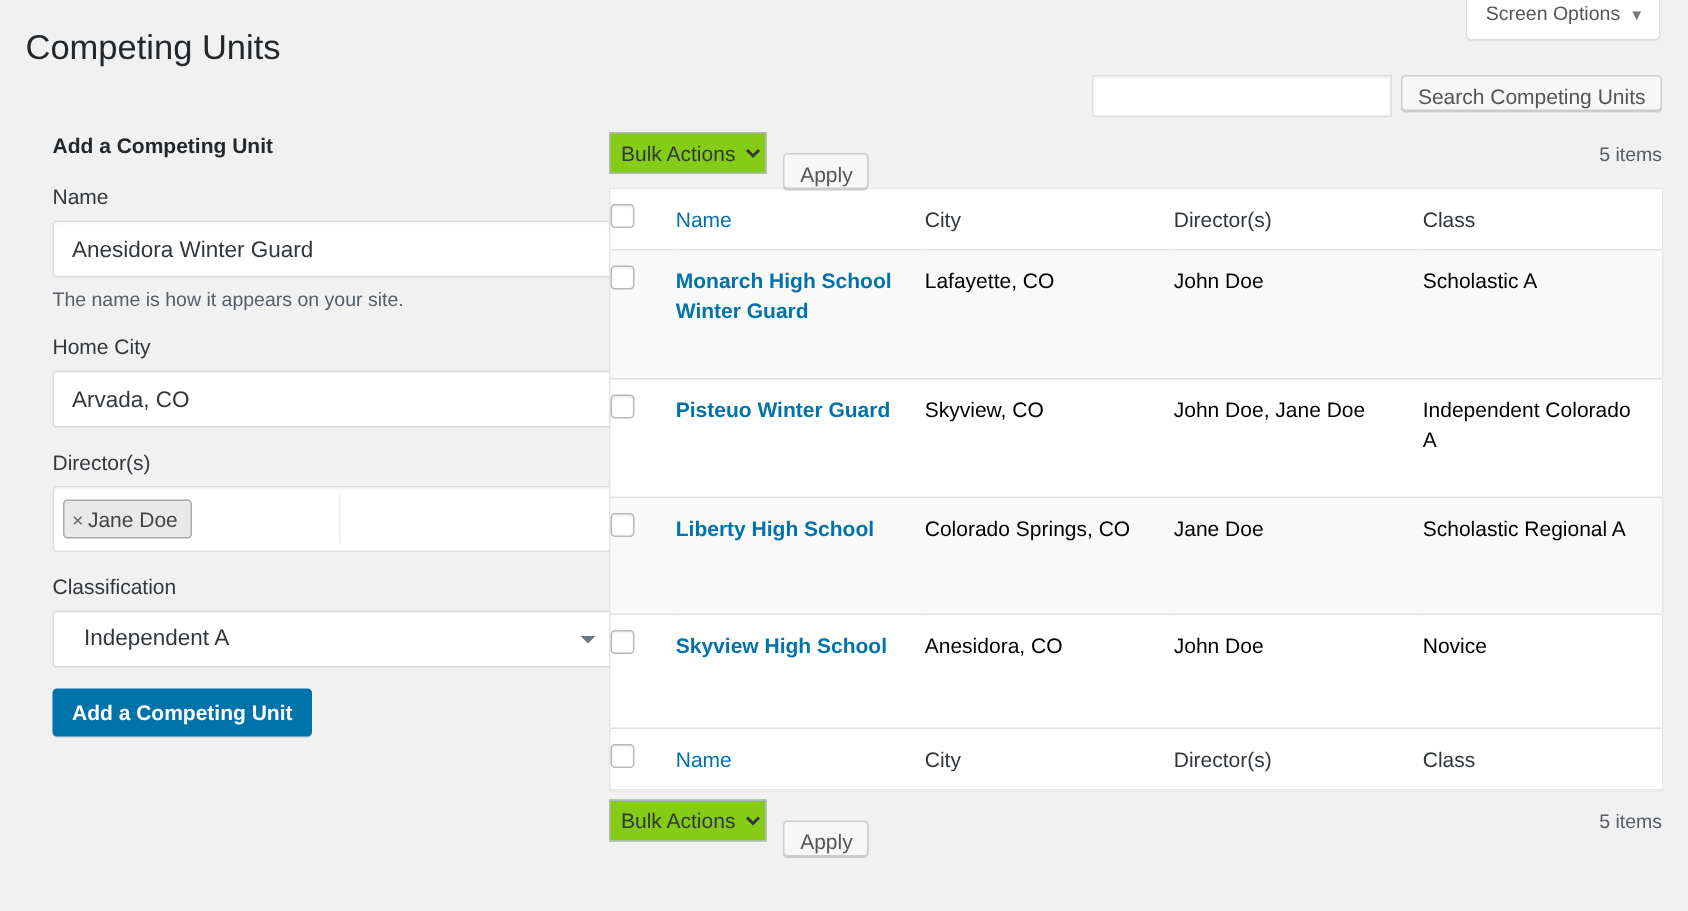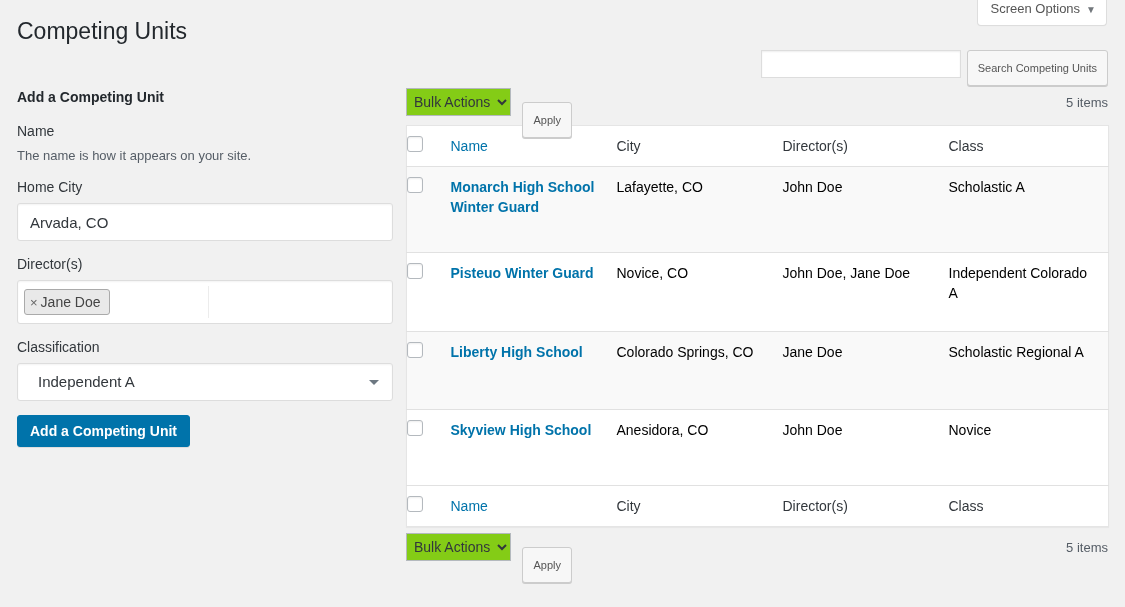--- a/index.html
+++ b/index.html
@@ -62,39 +62,39 @@
     background: #fff;
     border-radius: 0;
     padding: 0 8px;
     font-size: 14px;
     font-family: "Liberation Sans", sans-serif;
     color: #32373c;
     box-shadow: inset 0 1px 2px rgba(0,0,0,.07);
     outline: none;
   }
   .btn-secondary {
-    height: 36px;
+    height: 24px;
     padding: 0 10px;
-    font-size: 11px;
+    font-size: 14px;
     line-height: 26px;
     font-family: "Liberation Sans", sans-serif;
     color: #555;
     background: #f7f7f7;
     border: 1px solid #ccc;
     border-radius: 3px;
     box-shadow: 0 1px 0 #ccc;
     cursor: pointer;
     white-space: nowrap;
   }
   .search-box .btn-secondary { margin-left: 6px; }
 
   
   .col-left {
     position: absolute;
-    left: 17px; top: 88px;
+    left: 35px; top: 88px;
     width: 376px;
   }
   .form-heading {
     font-size: 14px;
     font-weight: bold;
     color: #23282d;
     margin: 0 0 16px 0;
     line-height: 18px;
   }
   .field { margin-bottom: 14px; }
@@ -339,20 +339,21 @@
     <input class="search-input" type="text" value="" style="">
     <button class="btn-secondary" type="button">Search Competing Units</button>
   </div>
 
   <div class="col-left">
 
     <h2 class="form-heading">Add a Competing Unit</h2>
 
     <div class="field">
       <label class="field-label">Name</label>
+      <input class="text-input" type="text" value="Anesidora Winter Guard" style="">
       <span class="field-help">The name is how it appears on your site.</span>
     </div>
 
     <div class="field">
       <label class="field-label">Home City</label>
       <input class="text-input" type="text" value="Arvada, CO" style="">
     </div>
 
     <div class="field">
       <label class="field-label">Director(s)</label>
@@ -411,21 +412,21 @@
           <td class="col-dir">John Doe</td>
           <td class="col-class">Scholastic A</td>
         </tr>
         <tr class="r1">
           <td class="col-cb">
             <span class="cb"></span>
           </td>
           <td class="col-name">
             <a class="row-title">Pisteuo Winter Guard</a>
           </td>
-          <td class="col-city">Novice, CO</td>
+          <td class="col-city">Skyview, CO</td>
           <td class="col-dir">John Doe, Jane Doe</td>
           <td class="col-class">Independent Colorado A</td>
         </tr>
         <tr class="alt r2">
           <td class="col-cb">
             <span class="cb"></span>
           </td>
           <td class="col-name">
             <a class="row-title">Liberty High School</a>
           </td>

